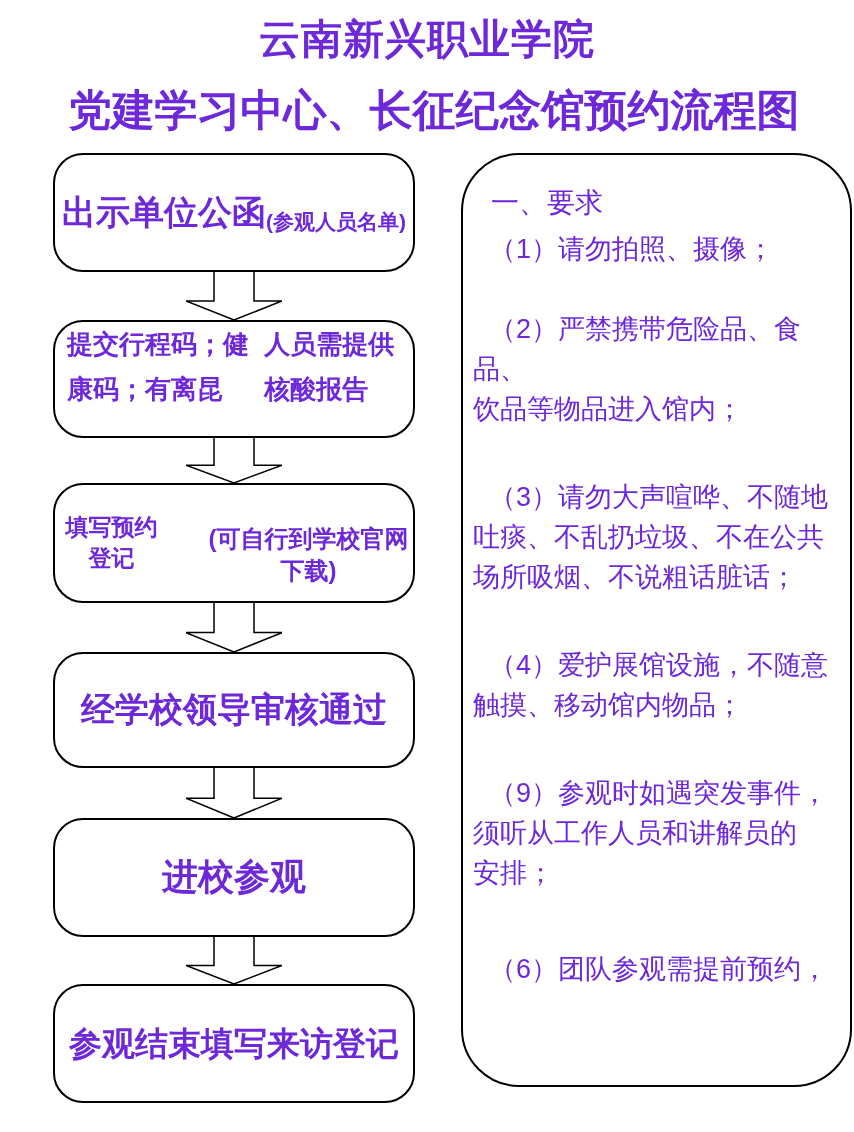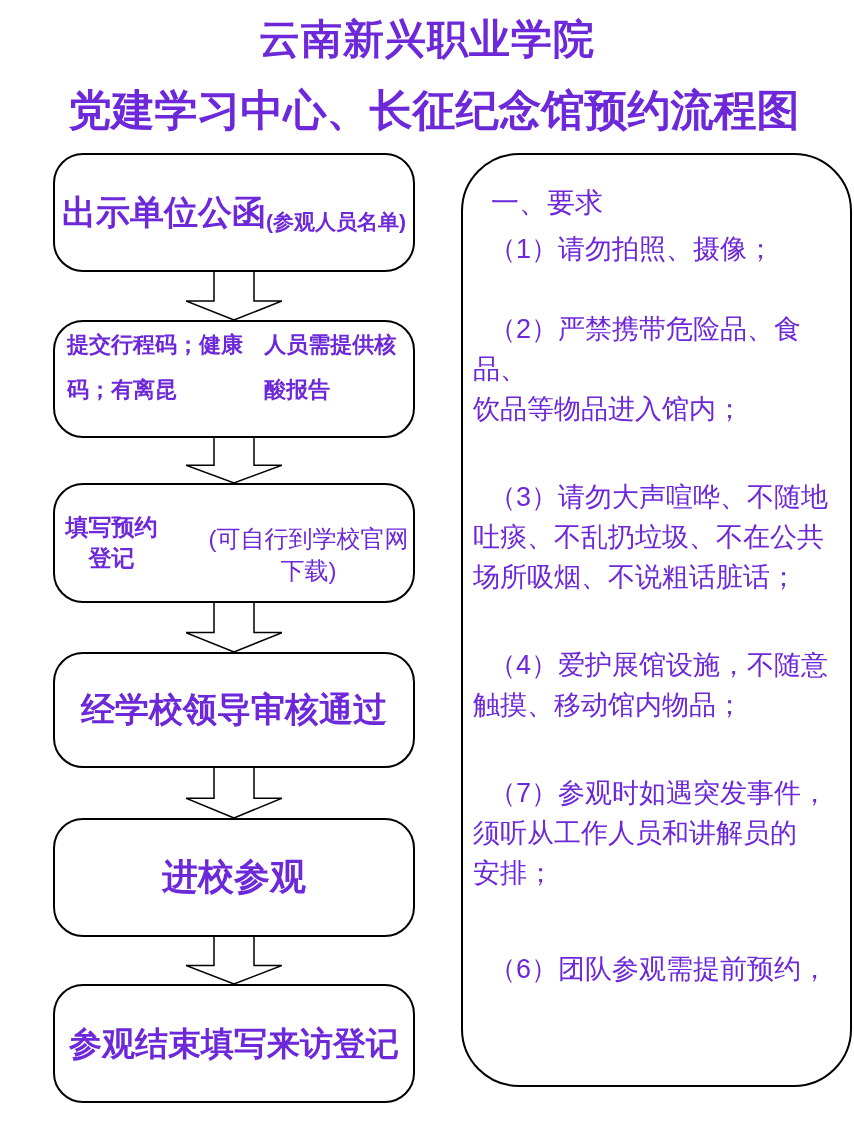--- a/index.html
+++ b/index.html
@@ -58,23 +58,23 @@
   .g1 { height: 48px; }
   .g2 { height: 45px; }
   .g3 { height: 49px; }
   .g4 { height: 50px; }
   .g5 { height: 47px; }
   .gap { display: flex; justify-content: center; }
   .gap svg { display: block; width: 96px; height: 100%; }
 
   .t-xl   { font-size: 34px; font-weight: 700; }
   .t-note { font-size: 21px; font-weight: 700; margin-top: 18px; }
-  .t-md   { font-size: 22px; font-weight: 700; line-height: 45px; }
+  .t-md   { font-size: 26px; font-weight: 700; line-height: 45px; }
   .t-s3a  { font-size: 23px; font-weight: 700; }
-  .t-s3b  { font-size: 24px; font-weight: 400; margin-top: 24px; margin-left: 36px; }
+  .t-s3b  { font-size: 24px; font-weight: 700; margin-top: 24px; margin-left: 36px; }
   .t-s4   { font-size: 34px; font-weight: 700; }
   .t-s5   { font-size: 36px; font-weight: 700; }
   .t-s6   { font-size: 33px; font-weight: 700; line-height: 47px; }
 
   
   .panel {
     position: absolute;
     left: 461px; top: 153px;
     width: 391px; height: 934px;
     box-sizing: border-box;
@@ -185,21 +185,21 @@
       <div class="req-line">吐痰、不乱扔垃圾、不在公共</div>
       <div class="req-line">场所吸烟、不说粗话脏话；</div>
     </div>
 
     <div class="req-item">
       <div class="req-line first">（4）爱护展馆设施，不随意</div>
       <div class="req-line">触摸、移动馆内物品；</div>
     </div>
 
     <div class="req-item">
-      <div class="req-line first">（7）参观时如遇突发事件，</div>
+      <div class="req-line first">（9）参观时如遇突发事件，</div>
       <div class="req-line">须听从工作人员和讲解员的</div>
       <div class="req-line">安排；</div>
     </div>
 
     <div class="req-item m6">
       <div class="req-line first">（6）团队参观需提前预约，</div>
 
     </div>
   </div>
 

